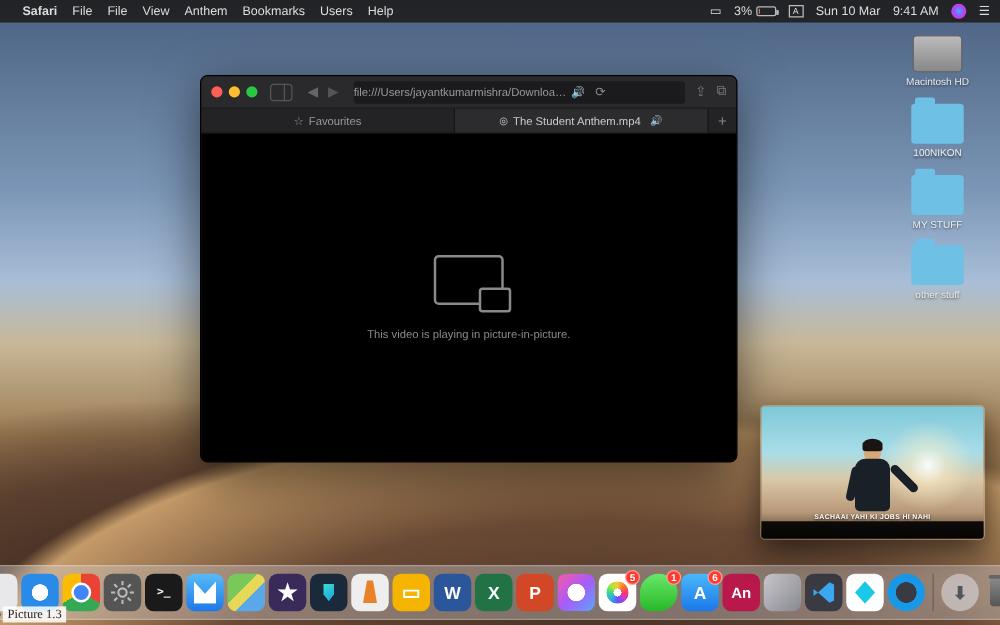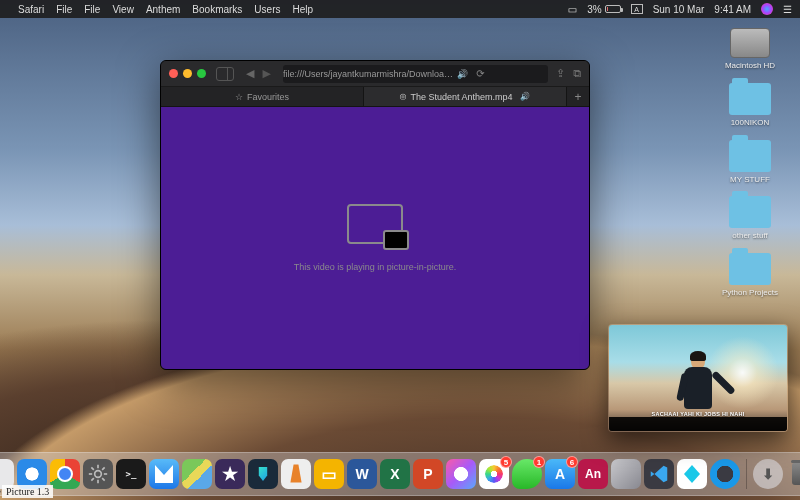--- a/index.html
+++ b/index.html
@@ -11,21 +11,21 @@
       radial-gradient(ellipse 900px 380px at 60% 110%, #3b2a22 0%, #6a4a34 35%, #c49a68 55%, transparent 58%),
       radial-gradient(ellipse 700px 300px at 20% 100%, #2e2018 0%, #5a3f2e 40%, transparent 60%),
       linear-gradient(to bottom, #4a6080 0%, #7a95b5 30%, #a8bed8 45%, #c8b898 55%, #9a7a52 70%, #5a4030 100%);
   }
 
   
   .menubar { position: absolute; top: 0; left: 0; right: 0; height: 18px;
     background: rgba(30,30,32,0.92); display: flex; align-items: center;
     color: #ddd; font-size: 10px; padding: 0 8px; z-index: 50; }
   .menubar .mi { margin-right: 12px; cursor: default; }
-  .menubar .mi.bold { font-weight: 400; }
+  .menubar .mi.bold { font-weight: 700; }
   .menubar .spacer { flex: 1; }
   .menubar .ri { margin-left: 10px; display: flex; align-items: center; gap: 3px; }
   .apple { font-size: 12px; margin-right: 10px; }
   .batt { width: 16px; height: 8px; border: 1px solid #bbb; border-radius: 2px; position: relative; }
   .batt::after { content: ""; position: absolute; right: -3px; top: 2px; width: 2px; height: 4px; background: #bbb; border-radius: 0 1px 1px 0;}
   .batt .fill { position: absolute; left: 1px; top: 1px; bottom: 1px; width: 10%; background: #e06c6c; }
 
   
   .deskicons { position: absolute; right: 10px; top: 28px; width: 80px; display: flex; flex-direction: column; gap: 12px; z-index: 5; }
   .di { display: flex; flex-direction: column; align-items: center; width: 80px; }
@@ -44,21 +44,21 @@
   .dr{background:#ff5f57;} .dy{background:#febc2e;} .dg{background:#28c840;}
   .tbtn { width:18px; height:14px; margin-left:10px; border:1px solid #555; border-radius:3px; position:relative; }
   .tbtn.split::after{ content:""; position:absolute; left:60%; top:0; bottom:0; width:1px; background:#555;}
   .addr { flex:1; margin: 0 8px; height:18px; background:#1b1b1d; border-radius:3px; display:flex; align-items:center; justify-content:flex-start; color:#999; font-size:9px; gap:4px;}
   .reload { color:#888; font-size:10px; margin-left:4px;}
   .winbtns { display:flex; gap:8px; color:#777; font-size:11px;}
   .tabbar { height:20px; background:#232325; display:flex; border-bottom:1px solid #141414;}
   .tab { flex:1; display:flex; align-items:center; justify-content:center; font-size:9px; color:#999; border-right:1px solid #141414; gap:4px;}
   .tab.active { background:#2c2c2e; color:#ccc;}
   .plus { width:22px; display:flex; align-items:center; justify-content:center; color:#888; font-size:12px;}
-  .content { position:absolute; top:46px; left:0; right:0; bottom:0; background:#4c1d95; display:flex; flex-direction:column; align-items:center; justify-content:center;}
+  .content { position:absolute; top:46px; left:0; right:0; bottom:0; background:#000000; display:flex; flex-direction:column; align-items:center; justify-content:center;}
   .pip-ico { width:56px; height:40px; border:2px solid #8a8a8c; border-radius:4px; position:relative;}
   .pip-ico::after { content:""; position:absolute; right:-8px; bottom:-8px; width:22px; height:16px; border:2px solid #8a8a8c; background:#000; border-radius:3px;}
   .pip-txt { margin-top:18px; font-size:9px; color:#8a8a8c;}
 
   
   .pip { position:absolute; right:12px; bottom:68px; width:180px; height:108px; border-radius:4px; overflow:hidden;
     box-shadow: 0 8px 24px rgba(0,0,0,0.6); z-index:40; border:1px solid rgba(255,255,255,0.15);}
   .pip .vid { width:100%; height:100%; background:
       radial-gradient(circle at 75% 45%, rgba(255,255,255,0.9) 0%, rgba(255,240,200,0.5) 10%, transparent 25%),
       linear-gradient(to bottom, #7ec8d8 0%, #a8dde8 35%, #d8c8a8 55%, #b89878 80%, #3a3028 100%);
@@ -159,24 +159,20 @@
       <div class="lbl">100NIKON</div>
     </div>
   <div class="di">
       <div class="folder"></div>
       <div class="lbl">MY STUFF</div>
     </div>
   <div class="di">
       <div class="folder"></div>
       <div class="lbl">other stuff</div>
     </div>
-  <div class="di">
-      <div class="folder"></div>
-      <div class="lbl">Python Projects</div>
-    </div>
 </div>
 
 <div class="win">
   <div class="toolbar">
     <div class="tl">
       <div class="dot dr"></div>
       <div class="dot dy"></div>
       <div class="dot dg"></div>
     </div>
     <div class="tbtn split"></div>

